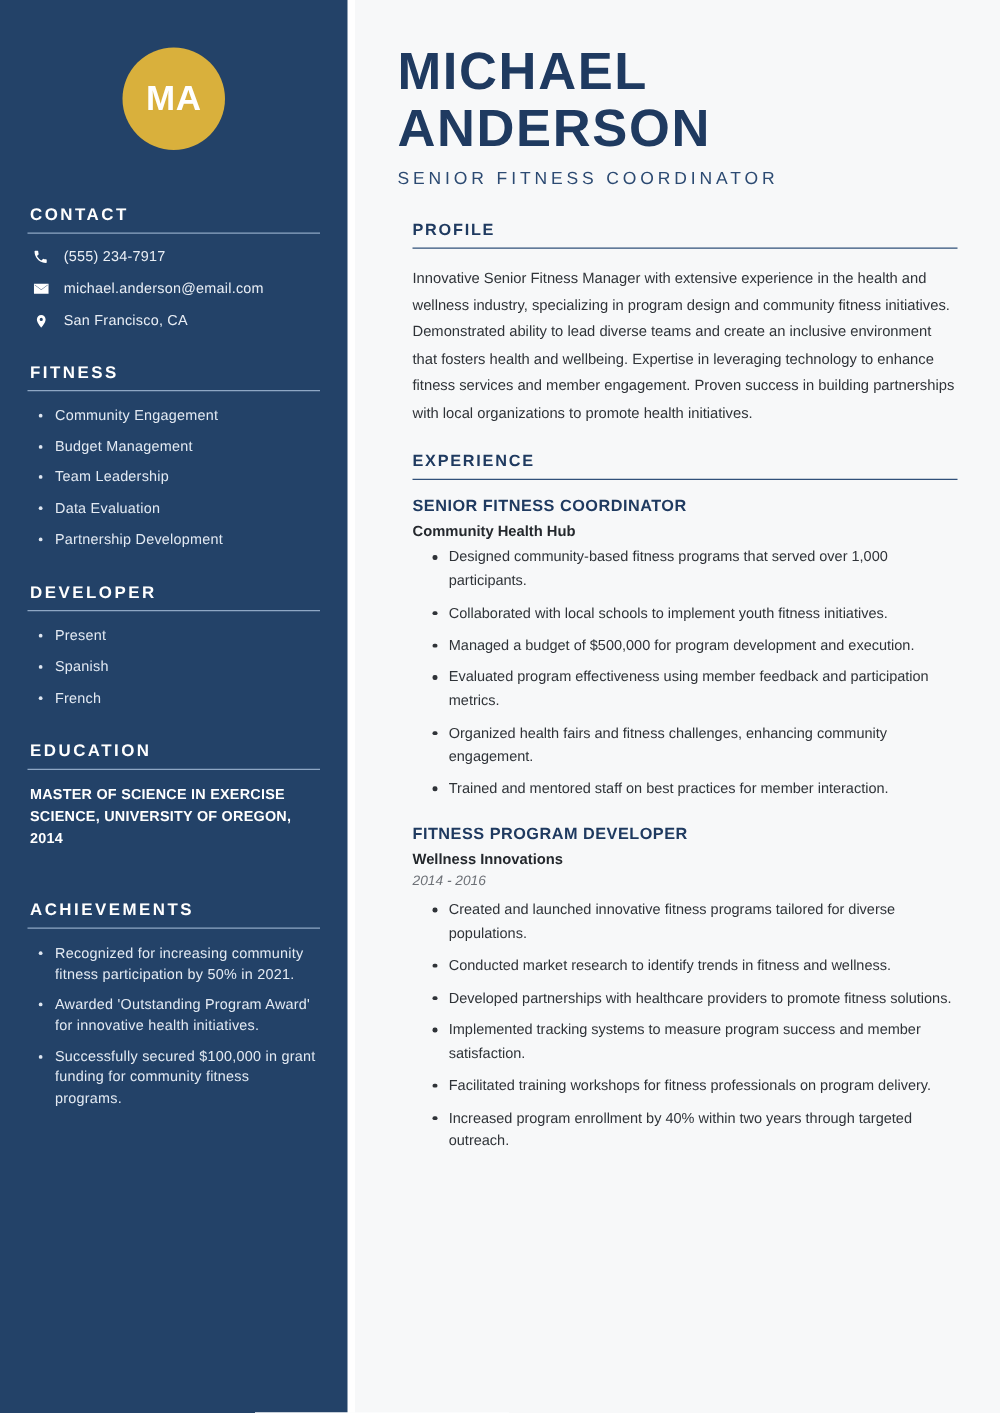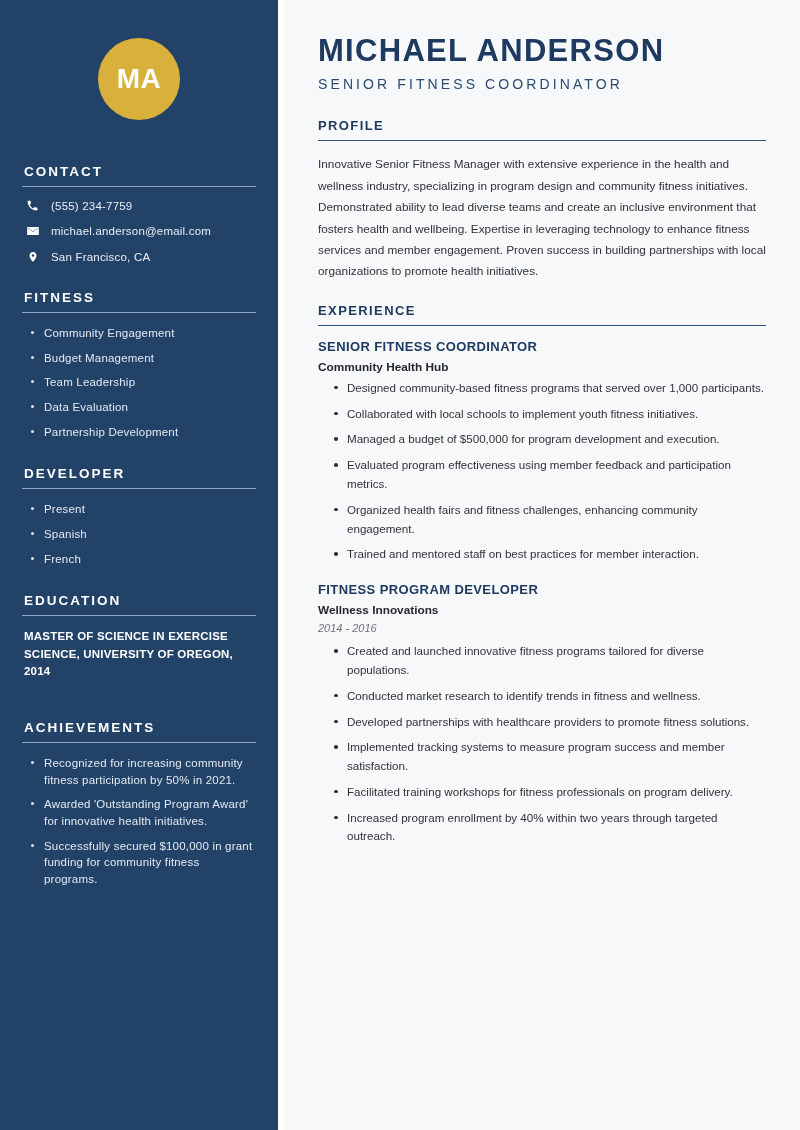--- a/index.html
+++ b/index.html
@@ -121,34 +121,34 @@
 
   
   .main {
     flex: 1;
     background: #f7f8f9;
     box-sizing: border-box;
     padding: 34px 34px 0 34px;
     margin-left: 6px;
   }
   .name {
-    font-size: 31px;
+    font-size: 42px;
     font-weight: bold;
     color: #1f3a60;
     letter-spacing: 1.3px;
     margin: 0 0 8px 0;
     line-height: 1.1;
   }
   .job-title {
     font-size: 14px;
     color: #2c4a72;
     letter-spacing: 3.1px;
     margin: 0 0 26px 0;
   }
-  .main-section { margin-bottom: 20px; }
+  .main-section { margin-bottom: 20px; margin-left: 12px; }
   .main-heading {
     font-size: 13px;
     font-weight: bold;
     color: #1f3a60;
     letter-spacing: 1.4px;
     margin: 0 0 7px 0;
   }
   .main-rule {
     height: 1px;
     background: #31507a;
@@ -218,21 +218,21 @@
     <section class="side-section">
       <h2 class="side-heading">CONTACT</h2>
       <div class="side-rule"></div>
 
       <div class="contact-row">
         <span class="contact-icon">
           <svg width="13" height="13" viewBox="0 0 24 24" fill="#ffffff">
               <path d="M6.6 10.8c1.4 2.8 3.8 5.2 6.6 6.6l2.2-2.2c.3-.3.7-.4 1-.2 1.2.4 2.4.6 3.6.6.6 0 1 .4 1 1V20c0 .6-.4 1-1 1C10.6 21 3 13.4 3 4c0-.6.4-1 1-1h3.5c.6 0 1 .4 1 1 0 1.3.2 2.5.6 3.6.1.3 0 .7-.2 1l-2.3 2.2z"></path>
             </svg>
         </span>
-        <span class="contact-text">(555) 234-7759</span>
+        <span class="contact-text">(555) 234-7917</span>
       </div>
 
       <div class="contact-row">
         <span class="contact-icon">
           <svg width="14" height="14" viewBox="0 0 24 24" fill="#ffffff">
               <path d="M2 5h20v14H2V5zm10 8L3.2 6.6 2.8 7l9.2 6.7L21.2 7l-.4-.4L12 13z"></path>
             </svg>
         </span>
         <span class="contact-text">michael.anderson@email.com</span>
       </div>

